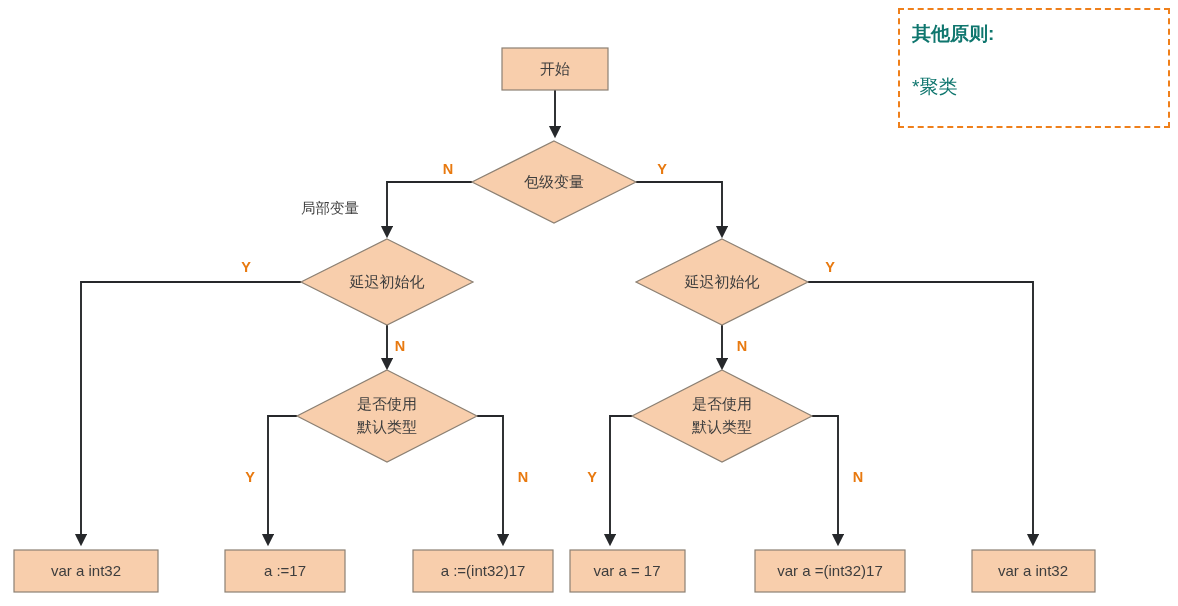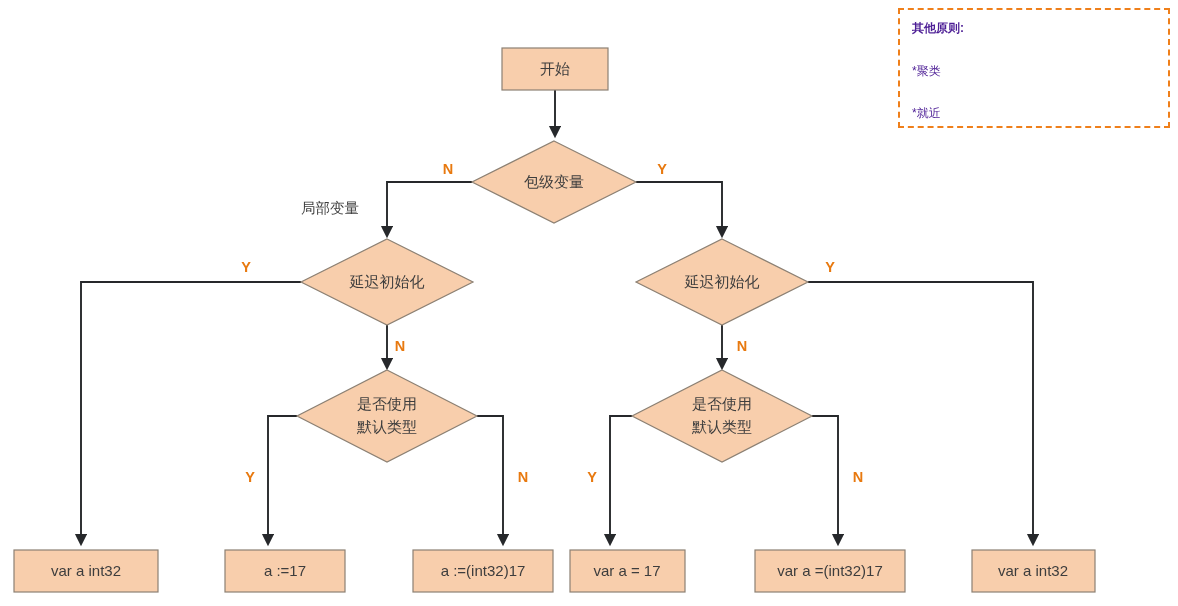--- a/index.html
+++ b/index.html
@@ -63,23 +63,23 @@
     dominant-baseline: middle;
   }
   .note-box {
     position: absolute;
     box-sizing: border-box;
     border: 2.5px dashed #ef7f1a;
     background: transparent;
   }
   .note-inner {
     padding: 9px 10px 6px 12px;
-    color: #4c1d95;
-    font-family: "Liberation Sans", "DejaVu Sans", sans-serif;
-    font-size: 12px;
+    color: #0f766e;
+    font-family: "Liberation Sans", "DejaVu Sans", sans-serif;
+    font-size: 19px;
     line-height: 1.55;
   }
   .note-title {
     font-weight: 700;
     margin-bottom: 1px;
   }
   .note-line { white-space: pre; margin-top: 24px; }
 </style>
 </head>
 <body>
@@ -195,17 +195,16 @@
 
     <g>
       <text class="branch-label" x="330" y="209">局部变量</text>
     </g>
   </svg>
 
   <div class="note-box" style="left:898px; top:8px; width:272px; height:120px;">
     <div class="note-inner">
       <div class="note-title">其他原则:</div>
       <div class="note-line">*聚类</div>
-      <div class="note-line">*就近</div>
     </div>
   </div>
 
 </div>
 
 </body></html>

